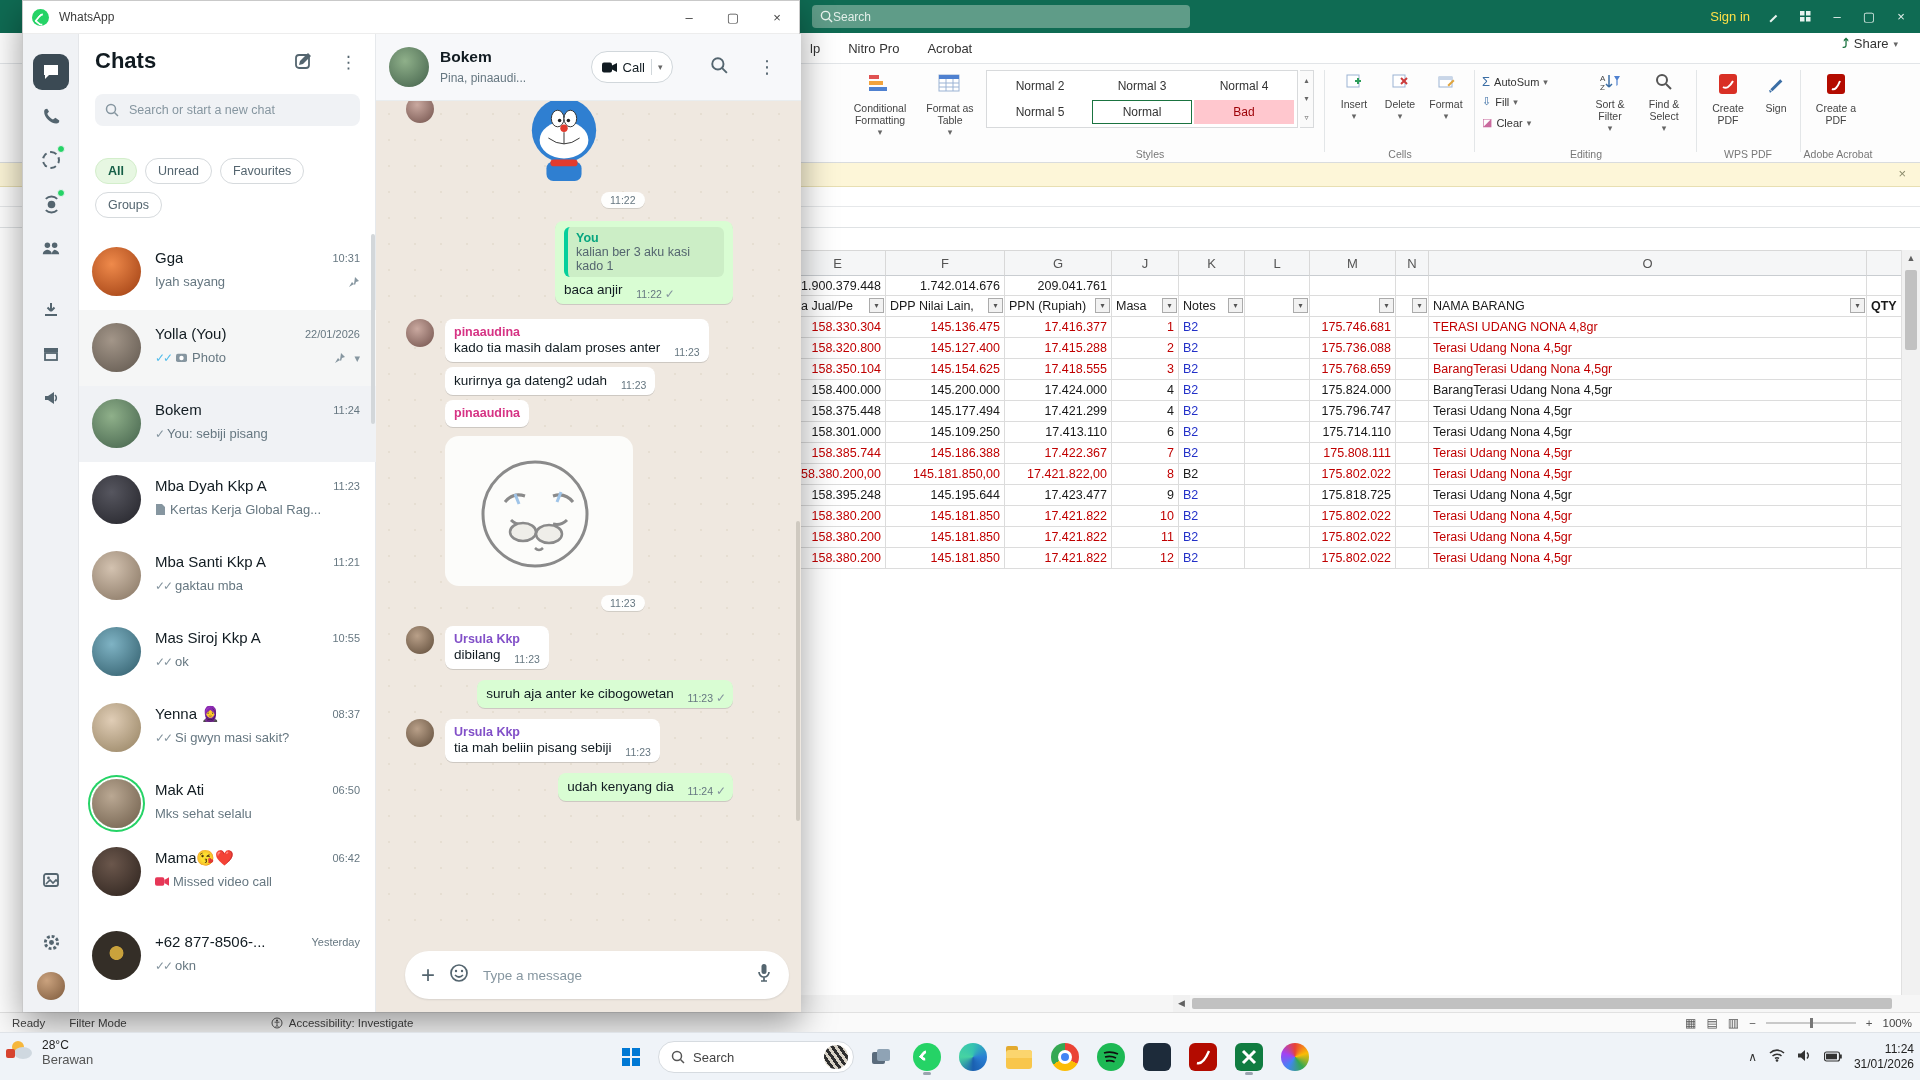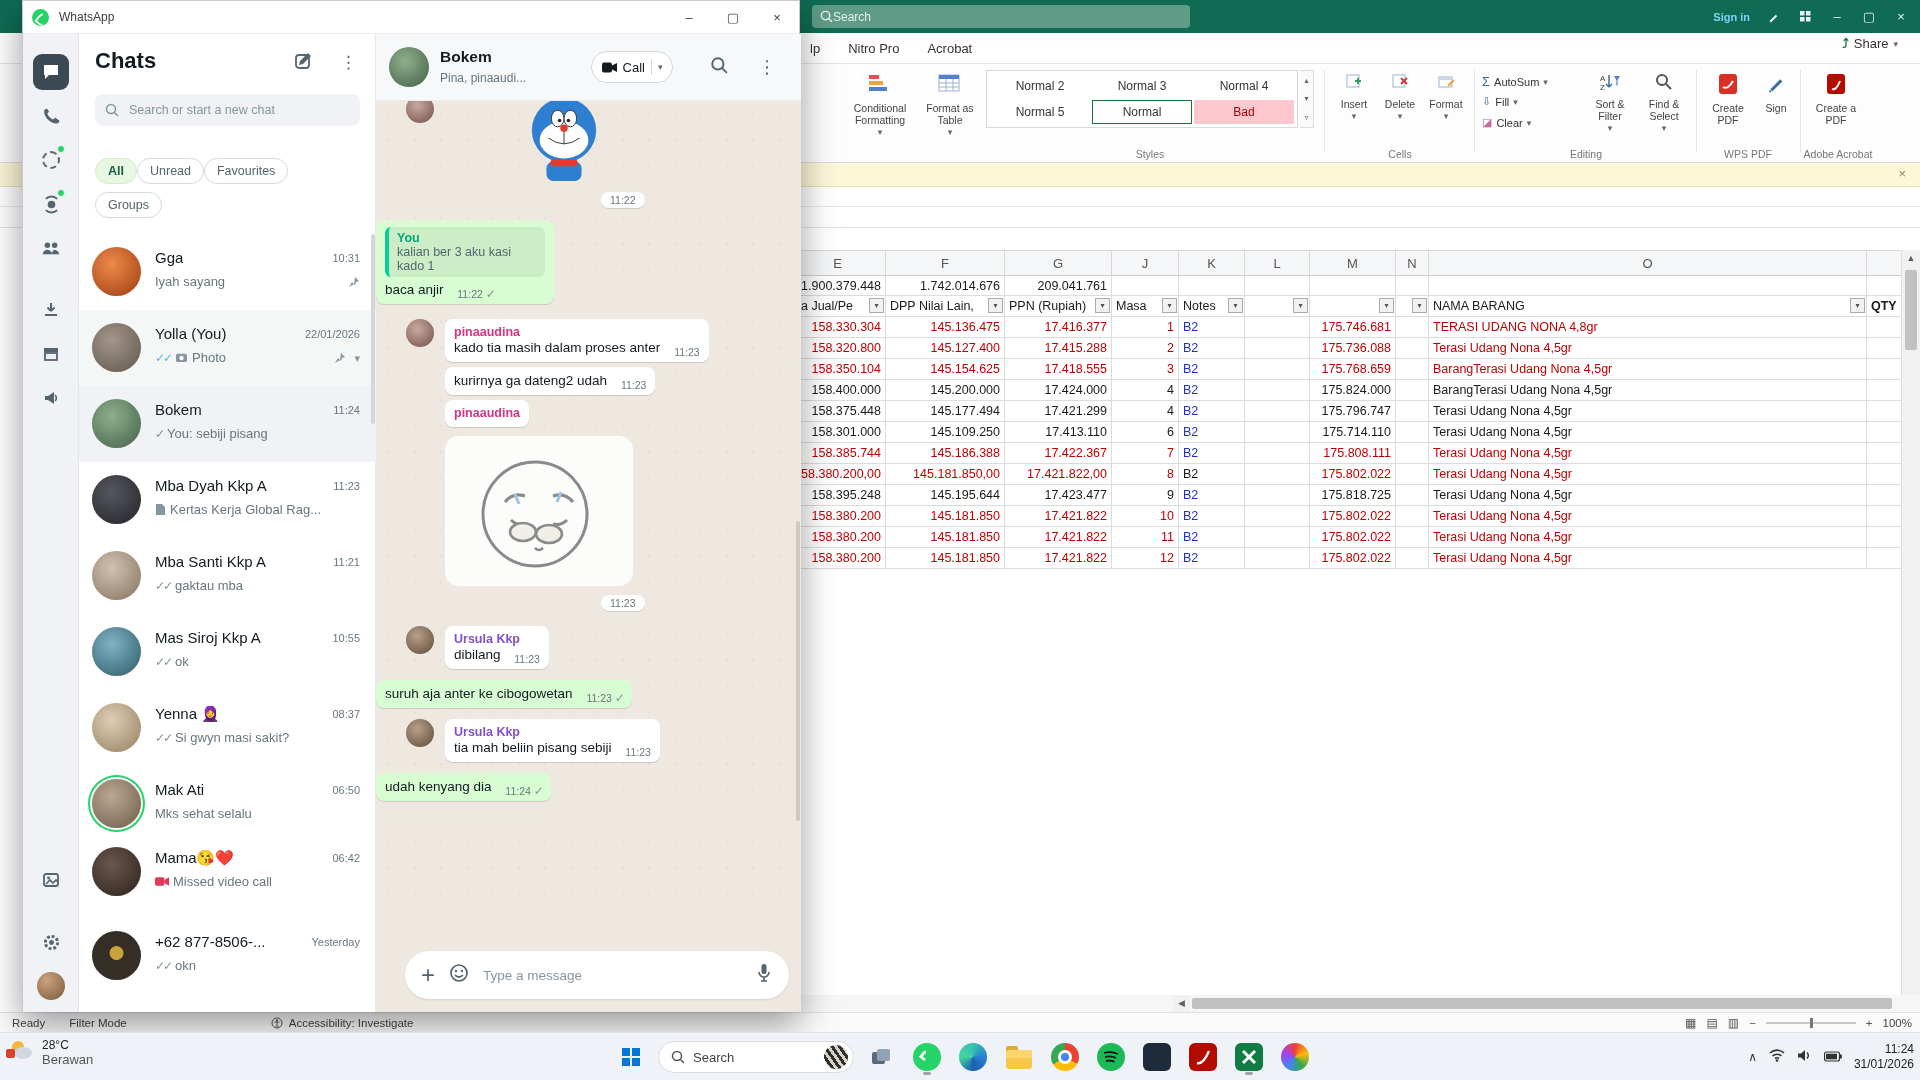--- a/index.html
+++ b/index.html
@@ -7,21 +7,21 @@
   body{font-family:"Liberation Sans",sans-serif;background:#fff}
   .screen{position:relative;width:1920px;height:1080px;overflow:hidden;background:#fff}
   .x{position:absolute}
 
   
   .xl-titlebar{left:0;top:0;width:1920px;height:33px;background:#0f6b53;color:#e9f3ef;display:flex;align-items:center}
   .xl-search{position:absolute;left:812px;top:5px;width:378px;height:23px;background:#5f9c88;border-radius:4px;display:flex;align-items:center;padding:0 8px;color:#eaf4ef}
   .xl-search input{border:0;background:transparent;outline:none;color:#f2faf6;font-size:12px;width:300px}
   .xl-search input::placeholder{color:#e3efe9}
   .xl-tb-right{position:absolute;right:0;top:0;height:33px;display:flex;align-items:center;gap:14px;padding-right:10px}
-  .signin{color:#7dd3fc;font-size:11px;font-weight:bold}
+  .signin{color:#fde047;font-size:13px;font-weight:normal}
   .tb-ic{width:18px;height:18px;display:flex;align-items:center;justify-content:center;color:#e9f3ef;font-size:13px}
   .xl-tabs{left:0;top:33px;width:1920px;height:31px;background:#fff;border-bottom:1px solid #e2e5e8;display:flex;align-items:center;font-size:13px;color:#333}
   .xl-tab{padding:0 14px;height:31px;line-height:31px}
   .share-btn{position:absolute;right:22px;top:36px;display:flex;align-items:center;gap:5px;color:#333;font-size:13px}
   .share-glyph{color:#1a7340;font-weight:bold}
   .xl-ribbon{left:0;top:64px;width:1920px;height:99px;background:#fdfdfd;border-bottom:1px solid #d9dcde;font-size:10.5px;color:#444}
   .rb{display:flex;flex-direction:column;align-items:center;text-align:center;line-height:12px}
   .rb .ic{margin-bottom:4px}
   .grp-label{position:absolute;text-align:center;color:#777;font-size:10.5px}
   .vsep{position:absolute;top:72px;height:82px;width:1px;background:#e3e6e8}
@@ -66,21 +66,21 @@
   .wa-rail{position:absolute;left:0;top:33px;width:56px;height:978px;background:#f0f2f5;border-right:1px solid #e4e6e9}
   .rail-ic{position:absolute;left:10px;width:36px;height:36px;border-radius:9px;display:flex;align-items:center;justify-content:center;color:#54656f}
   .rail-ic.active{background:#3b4a54;color:#fff}
   .gdot{position:absolute;width:8px;height:8px;border-radius:50%;background:#25d366;border:1.5px solid #f0f2f5}
   .wa-chats{position:absolute;left:56px;top:33px;width:297px;height:978px;background:#fff;border-right:1px solid #e6e9ec}
   .chats-title{position:absolute;left:16px;top:14px;font-size:22px;font-weight:bold;color:#111b21}
   .chats-icons{position:absolute;right:18px;top:18px;display:flex;gap:26px;color:#54656f}
   .chats-search{position:absolute;left:16px;top:60px;width:265px;height:32px;background:#f0f2f5;border-radius:8px;display:flex;align-items:center;padding:0 10px;gap:10px}
   .chats-search input{border:0;outline:none;background:transparent;font-size:12.5px;color:#111;width:210px}
   .chats-search input::placeholder{color:#8696a0}
-  .chipline{position:absolute;left:16px;display:flex;}
+  .chipline{position:absolute;left:16px;display:flex;gap:8px}
   .fchip{height:26px;line-height:24px;padding:0 12px;border:1px solid #d6dadd;border-radius:14px;font-size:12.5px;color:#54656f;background:#fff}
   .fchip.on{background:#e7f7e2;border-color:#d3eecb;color:#155e46;font-weight:bold}
   .chatlist{position:absolute;left:0;top:200px;width:297px;height:778px;overflow:hidden}
   .citem{position:absolute;left:0;width:297px;height:76px}
   .citem.hover{background:#f5f6f6}
   .citem.active{background:#f0f2f5}
   .cava{position:absolute;left:13px;top:13px;width:49px;height:49px;border-radius:50%}
   .cname{position:absolute;left:76px;top:15px;font-size:15px;color:#111b21;max-width:150px;white-space:nowrap;overflow:hidden}
   .ctime{position:absolute;right:16px;top:18px;font-size:11px;color:#667781}
   .cprev{position:absolute;left:76px;top:40px;font-size:13px;color:#667781;max-width:175px;white-space:nowrap;overflow:hidden;text-overflow:ellipsis;display:flex;align-items:center;gap:4px}
@@ -92,21 +92,21 @@
   .conv-head{position:absolute;left:0;top:0;width:425px;height:67px;background:#f7f8fa;border-bottom:1px solid #e9edef}
   .conv-name{position:absolute;left:64px;top:14px;font-size:15.5px;font-weight:bold;color:#111b21}
   .conv-sub{position:absolute;left:64px;top:37px;font-size:12px;color:#667781;width:130px;white-space:nowrap;overflow:hidden}
   .call-btn{position:absolute;left:215px;top:17px;width:82px;height:32px;border:1px solid #d1d7db;border-radius:16px;background:#fff;display:flex;align-items:center;justify-content:center;gap:6px;font-size:13px;color:#111b21}
   .call-div{width:1px;height:16px;background:#d1d7db}
   .conv-icon{position:absolute;top:22px;color:#54656f}
   .msgs{position:absolute;left:0;top:67px;width:425px;height:840px;background:#efe8e0;background-image:radial-gradient(#e6ded2 1px,transparent 1px);background-size:26px 26px;overflow:hidden;display:flex;flex-direction:column;gap:5px}
   .mrow{display:flex;align-items:flex-start;padding-right:68px}
   .mrow.in{padding-left:30px}
   .mrow.in.noava{padding-left:69px}
-  .mrow.out{justify-content:flex-start}
+  .mrow.out{justify-content:flex-end}
   .mava{width:28px;height:28px;border-radius:50%;flex:0 0 28px}
   .bub{background:#fff;border-radius:8px;padding:6px 9px 7px 9px;box-shadow:0 1px .5px rgba(11,20,26,.15);max-width:300px;font-size:13.5px;color:#111b21;margin-left:11px}
   .noava .bub,.mrow.out .bub{margin-left:0}
   .bub.green{background:#d9fdd3}
   .sender{font-size:12.5px;font-weight:bold;margin-bottom:1px}
   .s-pink{color:#d63384}
   .s-purple{color:#8250c8}
   .mtime{font-size:10.5px;color:#667781;margin-left:10px;position:relative;top:4px;white-space:nowrap}
   .quote{background:rgba(0,0,0,.06);border-left:4px solid #06cf9c;border-radius:6px;padding:4px 8px;margin-bottom:5px}
   .qs{color:#06a57f;font-size:12.5px;font-weight:bold}

